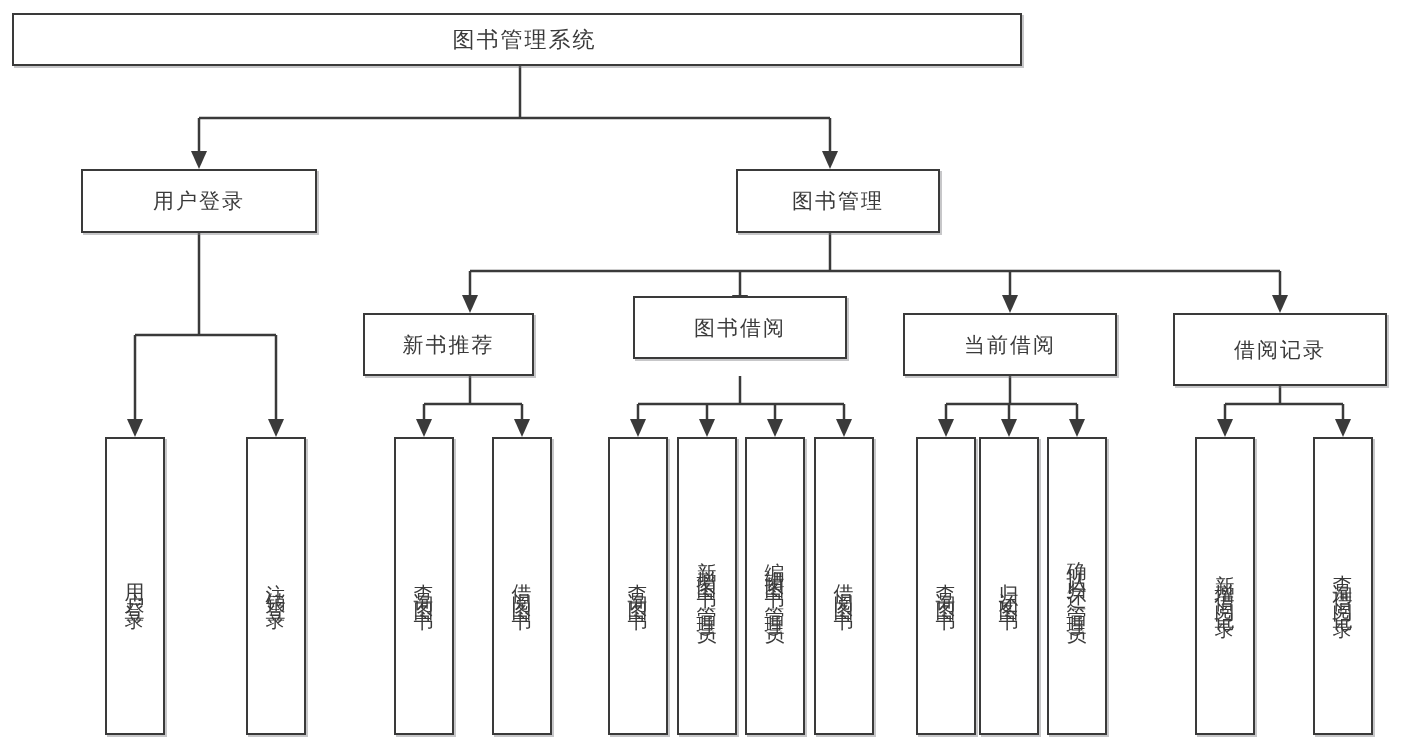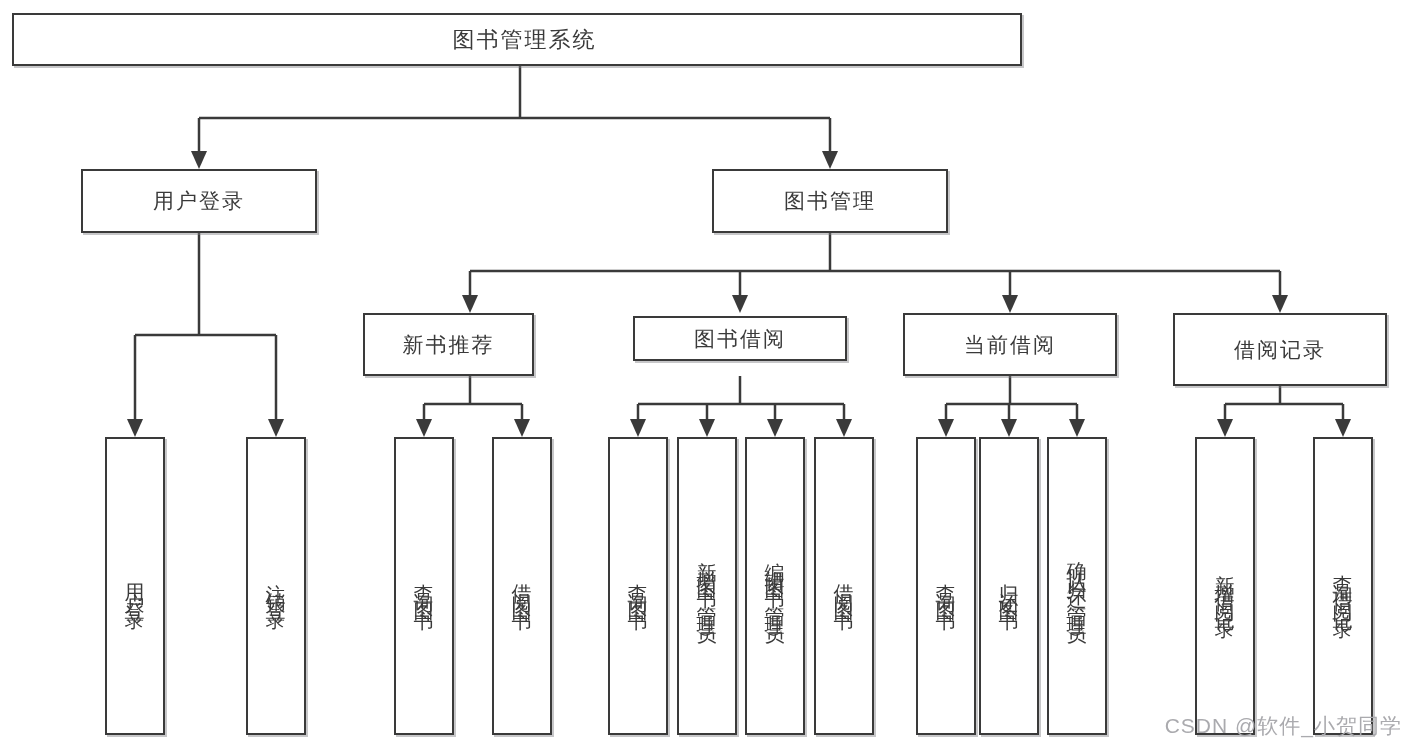--- a/index.html
+++ b/index.html
@@ -106,24 +106,24 @@
       <polygon points="1001,419 1017,419 1009,437"></polygon>
       <polygon points="1069,419 1085,419 1077,437"></polygon>
       <polygon points="1217,419 1233,419 1225,437"></polygon>
       <polygon points="1335,419 1351,419 1343,437"></polygon>
     </g>
   </svg>
 
   <div class="node h root" style="left:12px;top:13px;width:1010px;height:53px">图书管理系统</div>
 
   <div class="node h" style="left:81px;top:169px;width:236px;height:64px">用户登录</div>
-  <div class="node h" style="left:712px;top:169px;width:236px;height:64px">图书管理</div>
+  <div class="node h" style="left:736px;top:169px;width:204px;height:64px">图书管理</div>
 
   <div class="node h" style="left:363px;top:313px;width:171px;height:63px">新书推荐</div>
-  <div class="node h" style="left:633px;top:316px;width:214px;height:45px">图书借阅</div>
+  <div class="node h" style="left:633px;top:296px;width:214px;height:63px">图书借阅</div>
   <div class="node h" style="left:903px;top:313px;width:214px;height:63px">当前借阅</div>
   <div class="node h" style="left:1173px;top:313px;width:214px;height:73px">借阅记录</div>
 
   <div class="node v" style="left:105px;top:437px;width:60px;height:298px">
     <span>用户登录</span>
   </div>
   <div class="node v" style="left:246px;top:437px;width:60px;height:298px">
     <span>注销登录</span>
   </div>
 
@@ -157,15 +157,14 @@
     <span>确认归还（管理员）</span>
   </div>
 
   <div class="node v" style="left:1195px;top:437px;width:60px;height:298px">
     <span>新增借阅记录</span>
   </div>
   <div class="node v" style="left:1313px;top:437px;width:60px;height:298px">
     <span>查询借阅记录</span>
   </div>
 
-  <div id="watermark">CSDN @软件_小贺同学</div>
 
 </div>
 
 </body></html>

